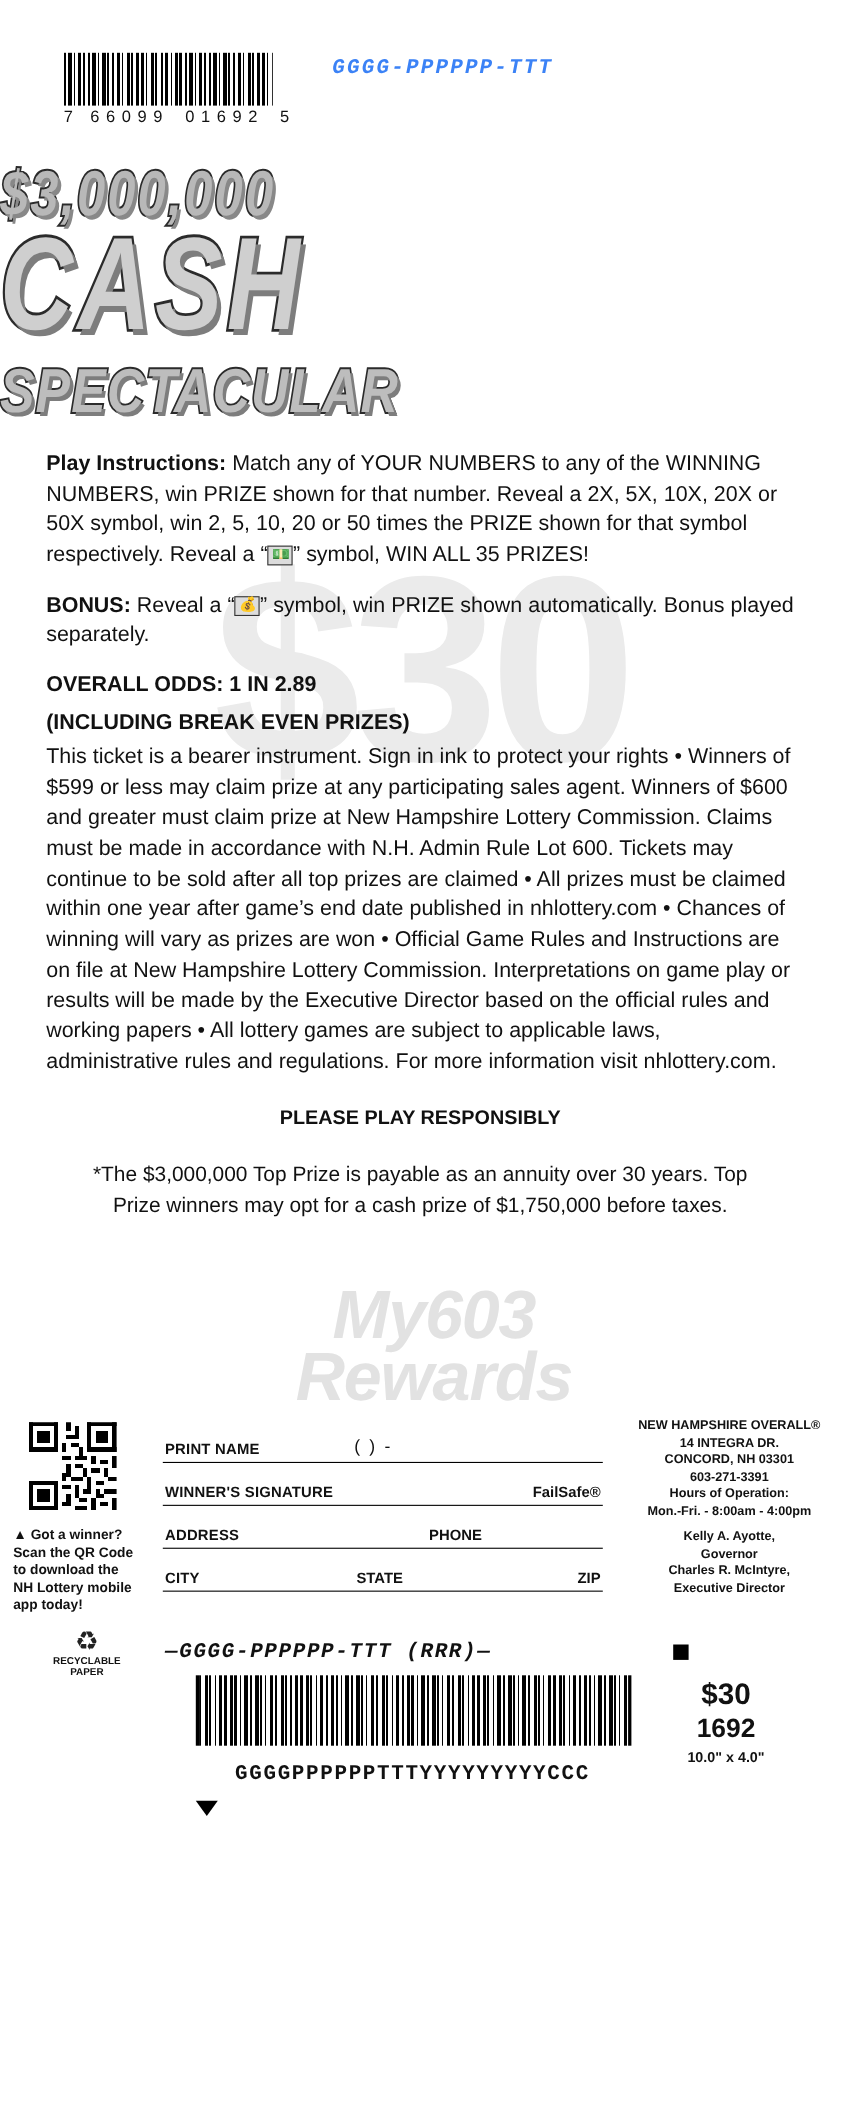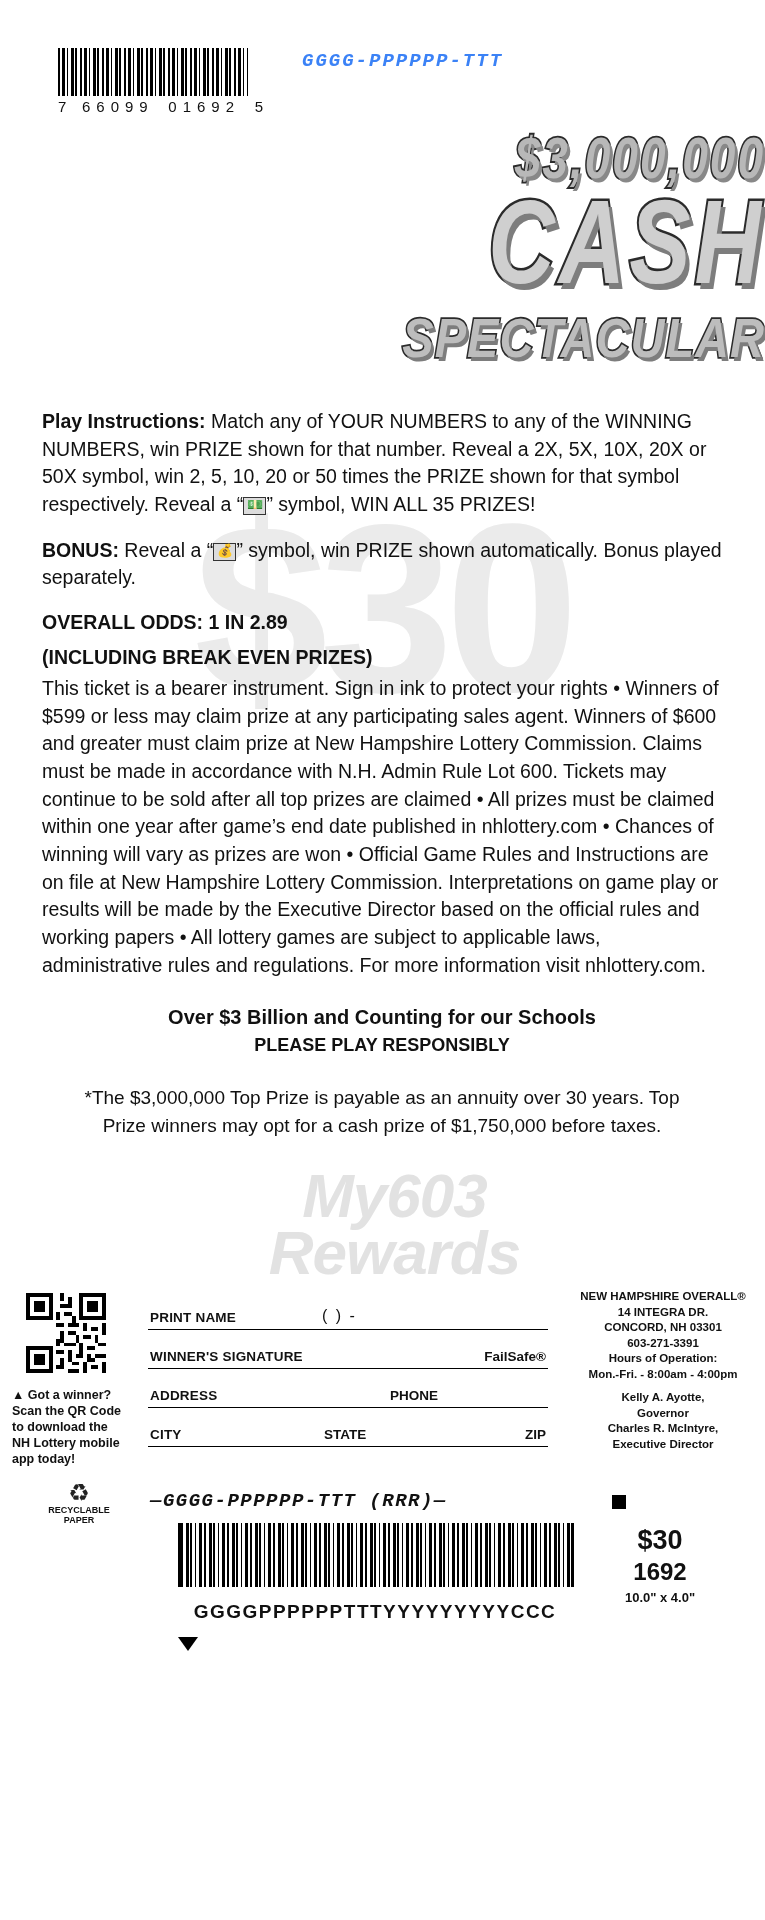--- a/index.html
+++ b/index.html
@@ -66,24 +66,24 @@
     font-size: 19px;
     font-weight: bold;
     font-style: italic;
     letter-spacing: 2px;
     color: #3b82f6;
   }
 
   
   .logo {
     position: absolute;
-    top: 131px;
+    top: 148px;
     left: 0;
     width: 765px;
-    text-align: right;
+    text-align: left;
     user-select: none;
   }
   .logo .amount {
     font-family: "Liberation Sans", sans-serif;
     font-weight: bold;
     font-style: italic;
     font-size: 46px;
     letter-spacing: 2px;
     color: #b8b8b8;
     -webkit-text-stroke: 3px #2b2b2b;
@@ -308,20 +308,21 @@
   }
   .bottom-code {
     position: absolute;
     left: 150px;
     top: 316px;
     width: 450px;
     text-align: center;
     font-size: 19px;
     font-weight: bold;
     letter-spacing: 1.5px;
+    font-family: Liberation Mono, monospace;
   }
   .price-block {
     position: absolute;
     right: 30px;
     top: 240px;
     width: 150px;
     text-align: center;
   }
   .price-block .price { font-size: 27px; font-weight: bold; }
   .price-block .gamenum { font-size: 24px; font-weight: bold; margin-top: 2px;}
@@ -367,21 +368,20 @@
       <b>Play Instructions:</b><span> Match any of YOUR NUMBERS to any of the WINNING NUMBERS, win PRIZE shown for that number. Reveal a 2X, 5X, 10X, 20X or 50X symbol, win 2, 5, 10, 20 or 50 times the PRIZE shown for that symbol respectively. Reveal a “</span><span class="sym">💵</span><span>” symbol, WIN ALL 35 PRIZES!</span>
     </p>
     <p>
       <b>BONUS:</b><span> Reveal a “</span><span class="sym">💰</span><span>” symbol, win PRIZE shown automatically. Bonus played separately.</span>
     </p>
     <div class="odds">OVERALL ODDS: 1 IN 2.89</div>
     <div class="odds">(INCLUDING BREAK EVEN PRIZES)</div>
     <p>This ticket is a bearer instrument. Sign in ink to protect your rights • Winners of $599 or less may claim prize at any participating sales agent. Winners of $600 and greater must claim prize at New Hampshire Lottery Commission. Claims must be made in accordance with N.H. Admin Rule Lot 600. Tickets may continue to be sold after all top prizes are claimed • All prizes must be claimed within one year after game’s end date published in nhlottery.com • Chances of winning will vary as prizes are won • Official Game Rules and Instructions are on file at New Hampshire Lottery Commission. Interpretations on game play or results will be made by the Executive Director based on the official rules and working papers • All lottery games are subject to applicable laws, administrative rules and regulations. For more information visit nhlottery.com.</p>
 
     <div class="center-block">
-      <div class="l1">Over $3 Billion and Counting for our Schools</div>
       <div class="l2">PLEASE PLAY RESPONSIBLY</div>
     </div>
 
     <div class="footnote">*The $3,000,000 Top Prize is payable as an annuity over 30 years. Top Prize winners may opt for a cash prize of $1,750,000 before taxes.</div>
   </div>
 
   <div class="rewards-wm">
     <div class="r1">My603</div>
     <div class="r2">Rewards</div>
   </div>

